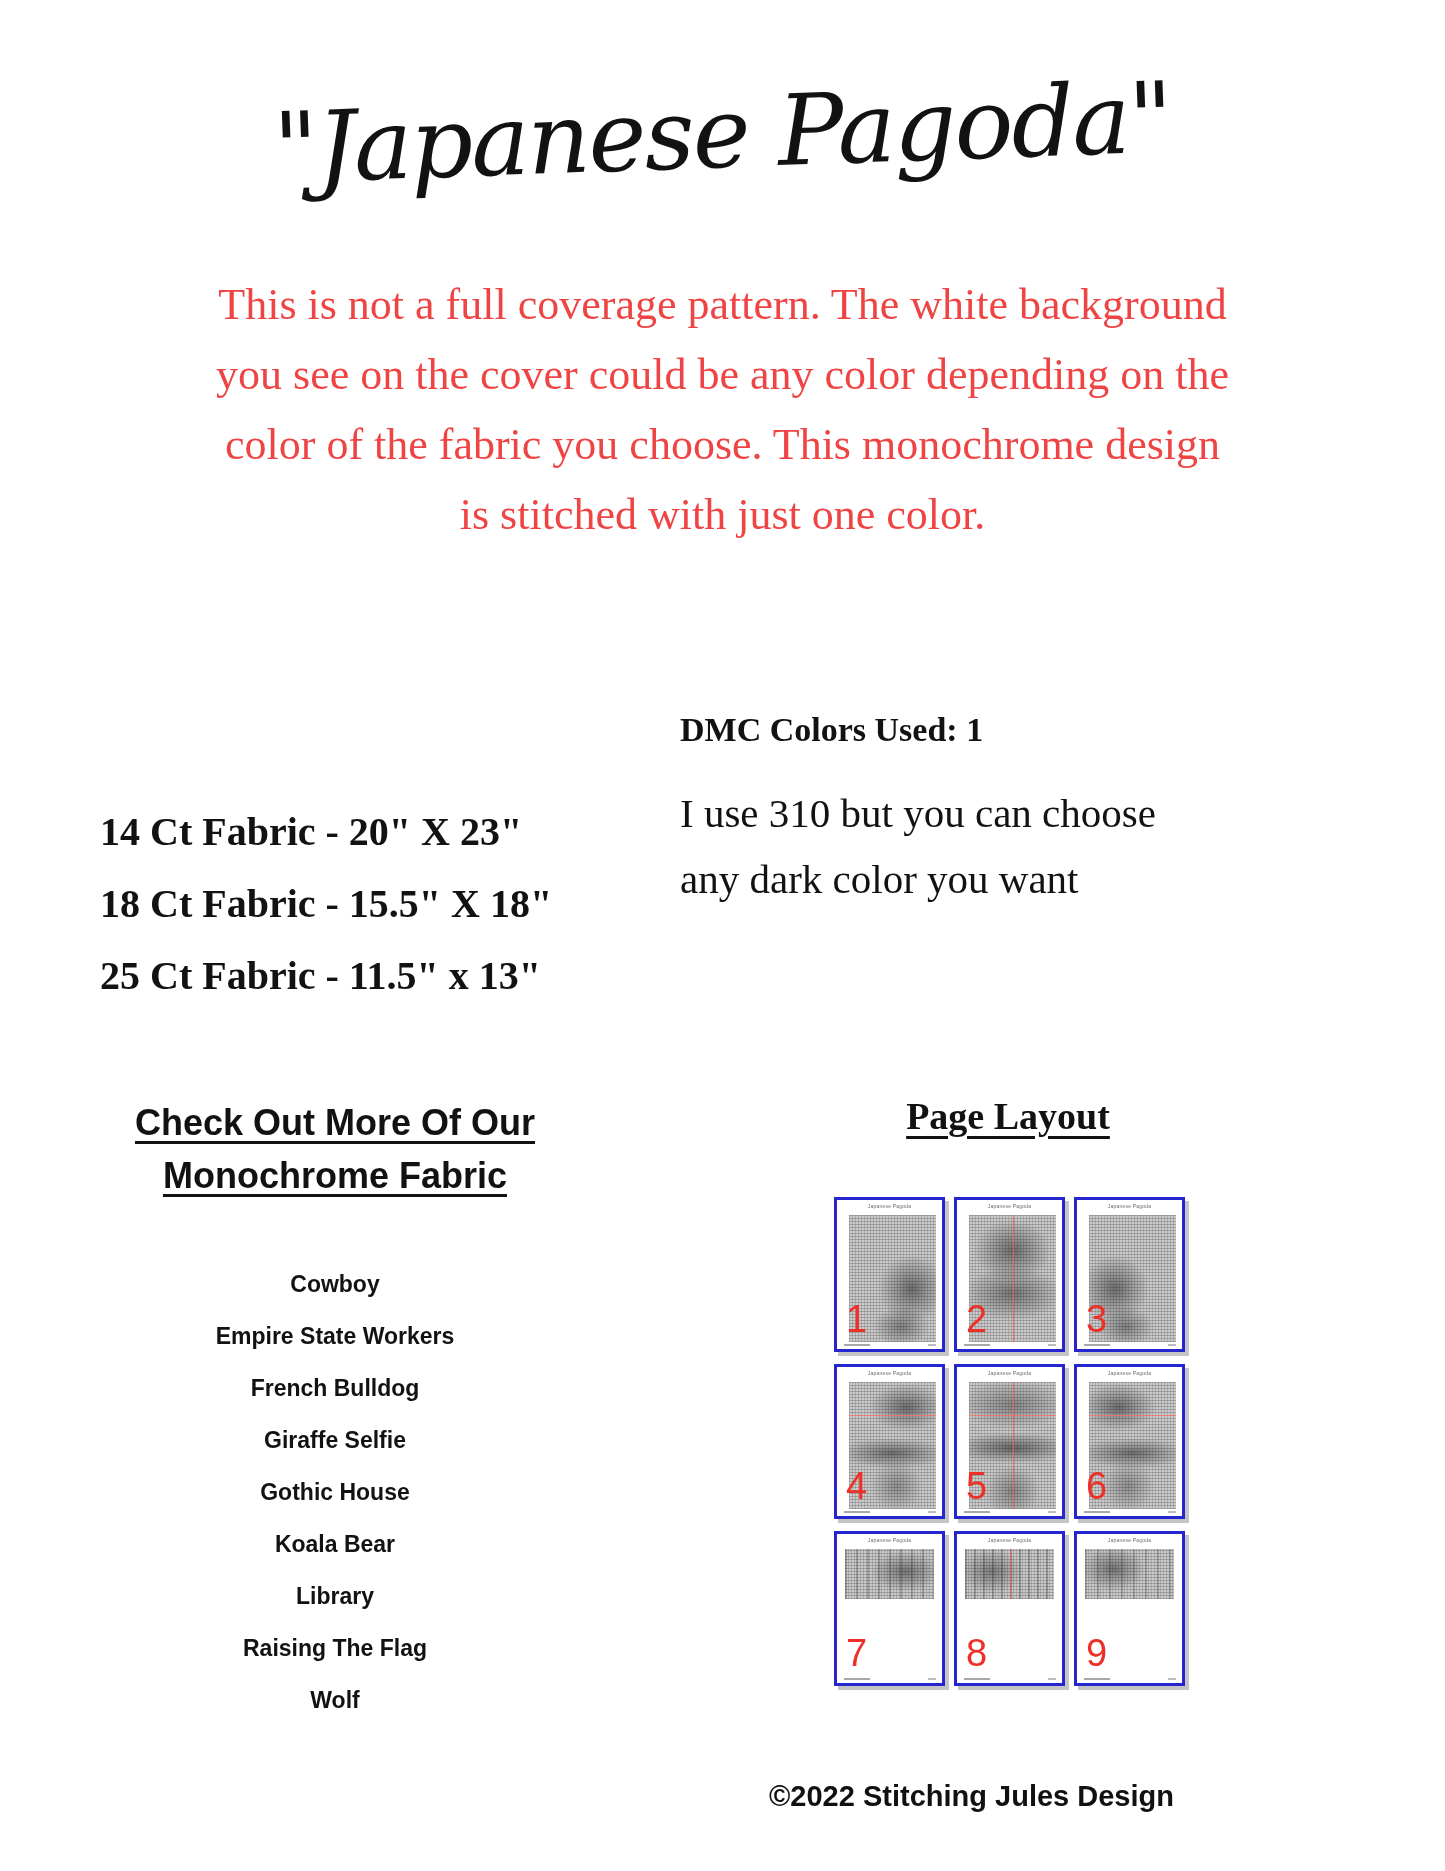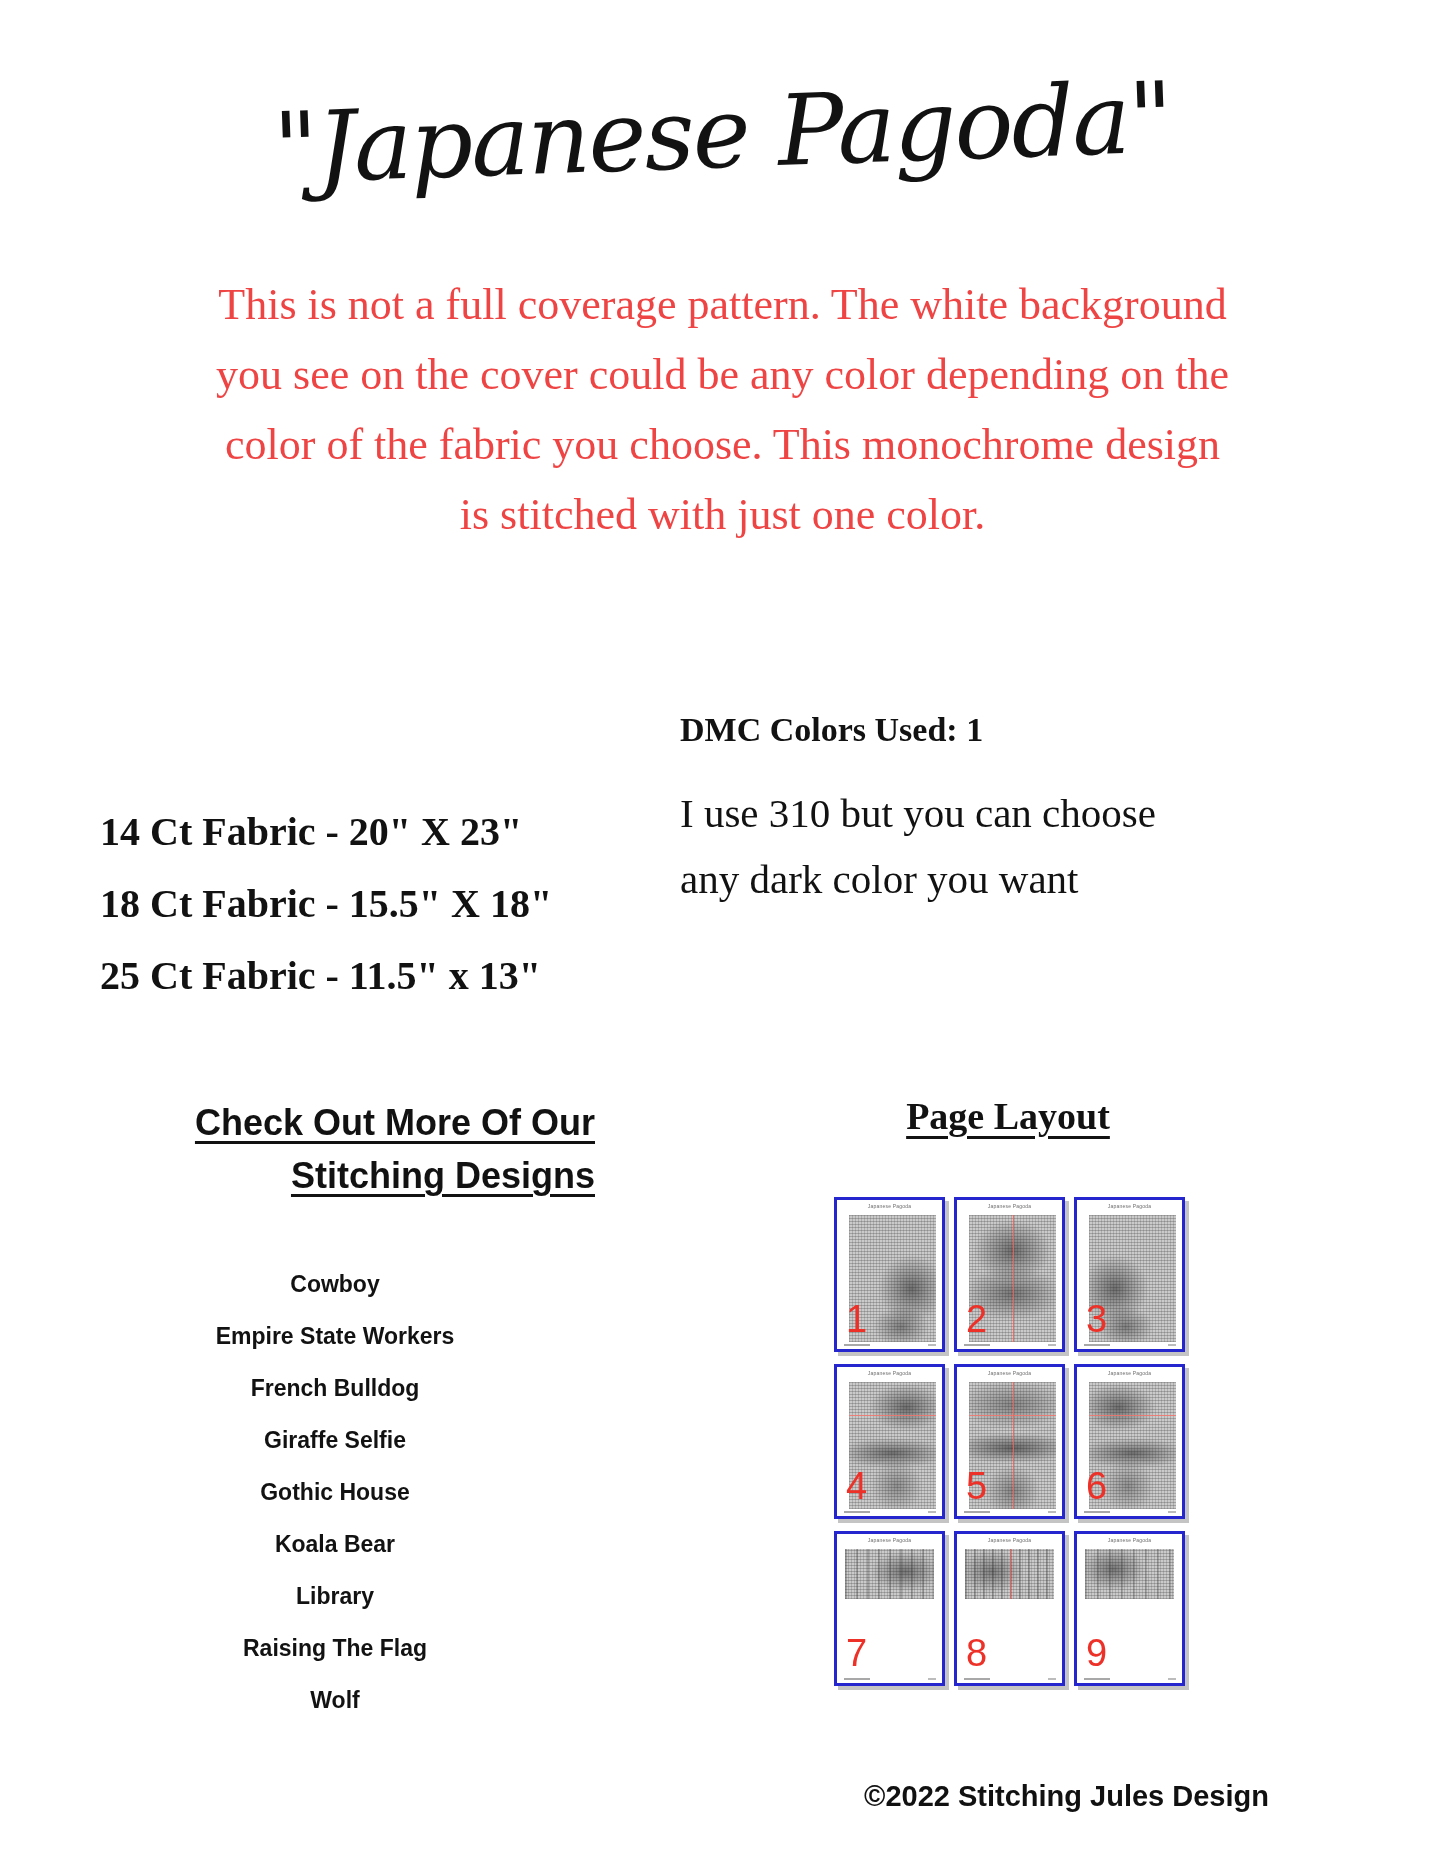--- a/index.html
+++ b/index.html
@@ -85,21 +85,20 @@
     text-align: center;
     font-family: "Liberation Sans", sans-serif;
     font-weight: bold;
     font-size: 36px;
     line-height: 53px;
   }
   .more-heading .line {
     text-decoration: underline;
     text-underline-offset: 6px;
     white-space: nowrap;
-    text-align: right;
   }
   .design-list {
     position: absolute;
     left: 75px; top: 1258px; width: 520px;
     text-align: center;
     font-family: "Liberation Sans", sans-serif;
     font-weight: bold;
     font-size: 23px;
     line-height: 52px;
   }
@@ -214,21 +213,21 @@
     font-family: "Liberation Sans", sans-serif;
     font-size: 38px;
     line-height: 1;
     color: #ee3128;
   }
 
   
   .copyright {
     position: absolute;
     left: 769px; top: 1780px; width: 500px;
-    text-align: right;
+    text-align: left;
     font-family: "Liberation Sans", sans-serif;
     font-weight: bold;
     font-size: 29px;
     color: #111111;
     white-space: nowrap;
   }
 </style>
 </head>
 <body>
 
@@ -251,21 +250,21 @@
   </div>
 
   <div class="pattern-only">
     <div class="size-line">14 Ct Fabric - 20" X 23"</div>
     <div class="size-line">18 Ct Fabric - 15.5" X 18"</div>
     <div class="size-line">25 Ct Fabric - 11.5" x 13"</div>
   </div>
 
   <div class="more-heading">
     <div class="line">Check Out More Of Our</div>
-    <div class="line">Stitching Designs</div>
+    <div class="line">Monochrome Fabric</div>
   </div>
 
   <div class="design-list">
     <div class="design-item">Cowboy</div>
     <div class="design-item">Empire State Workers</div>
     <div class="design-item">French Bulldog</div>
     <div class="design-item">Giraffe Selfie</div>
     <div class="design-item">Gothic House</div>
     <div class="design-item">Koala Bear</div>
     <div class="design-item">Library</div>

